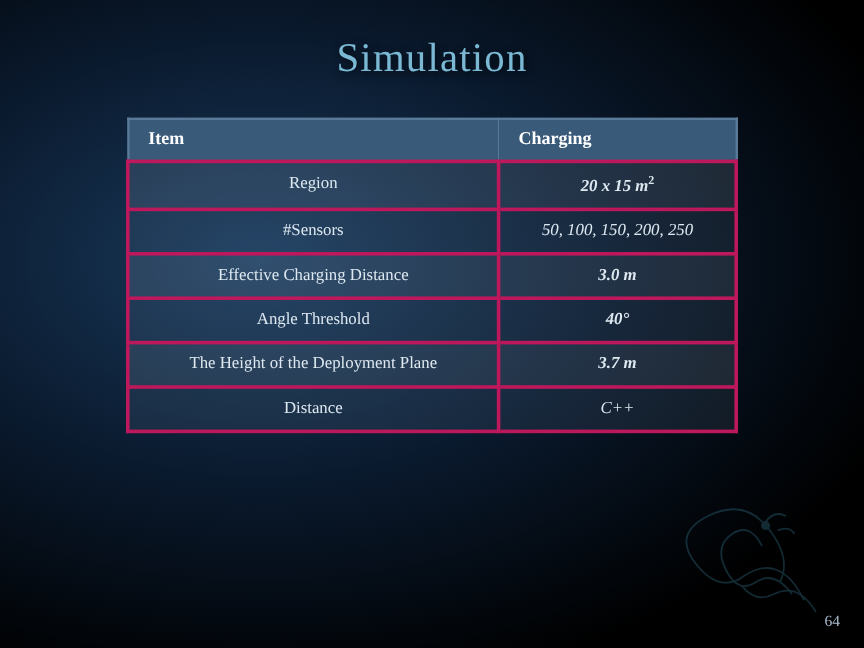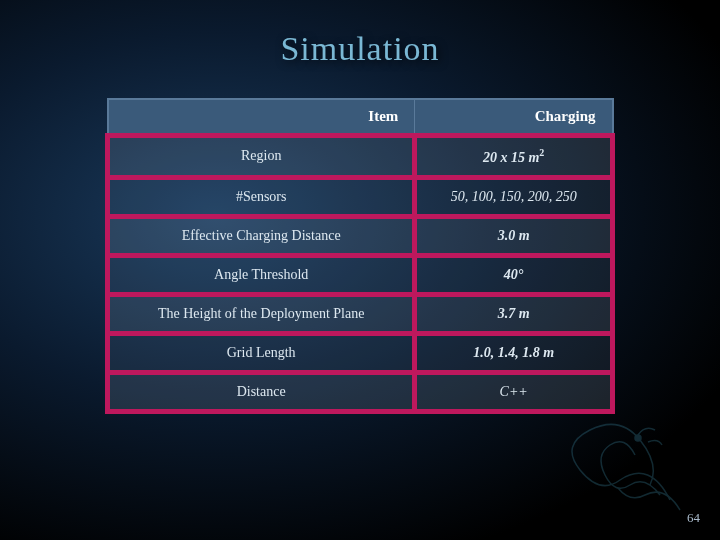--- a/index.html
+++ b/index.html
@@ -62,38 +62,38 @@
 
     thead tr {
       background-color: #3a5a7a;
     }
 
     thead th {
       color: #fff;
       font-size: 15px;
       font-weight: bold;
       padding: 8px 16px;
-      text-align: right;
+      text-align: left;
       border: 1px solid #5a7a9a;
     }
 
     tbody tr {
       background-color: rgba(180, 200, 220, 0.15);
     }
 
     tbody tr:nth-child(even) {
       background-color: rgba(150, 180, 210, 0.10);
     }
 
     tbody td {
       color: #e8e8e8;
       font-size: 14px;
       padding: 9px 7px;
       text-align: center;
-      border: 5px solid #be185d;
+      border: 3px solid #be185d;
     }
 
     tbody td.item-col {
       text-align: center;
       color: #dde8f0;
     }
 
     tbody td.param-col {
       font-style: italic;
       color: #dde8f0;
@@ -162,24 +162,20 @@
           </tr>
           <tr>
             <td class="item-col">Angle Threshold</td>
             <td class="param-col"><span class="param-italic">40°</span></td>
           </tr>
           <tr>
             <td class="item-col">The Height of the Deployment Plane</td>
             <td class="param-col"><span class="param-italic">3.7 m</span></td>
           </tr>
           <tr>
-            <td class="item-col">Grid Length</td>
-            <td class="param-col"><strong>1.0, 1.4, 1.8</strong> <span class="param-italic">m</span></td>
-          </tr>
-          <tr>
             <td class="item-col">Distance</td>
             <td class="param-col">C++</td>
           </tr>
         </tbody>
     </table>
   </div>
 </div>
 
 <div class="page-number">64</div>
 

